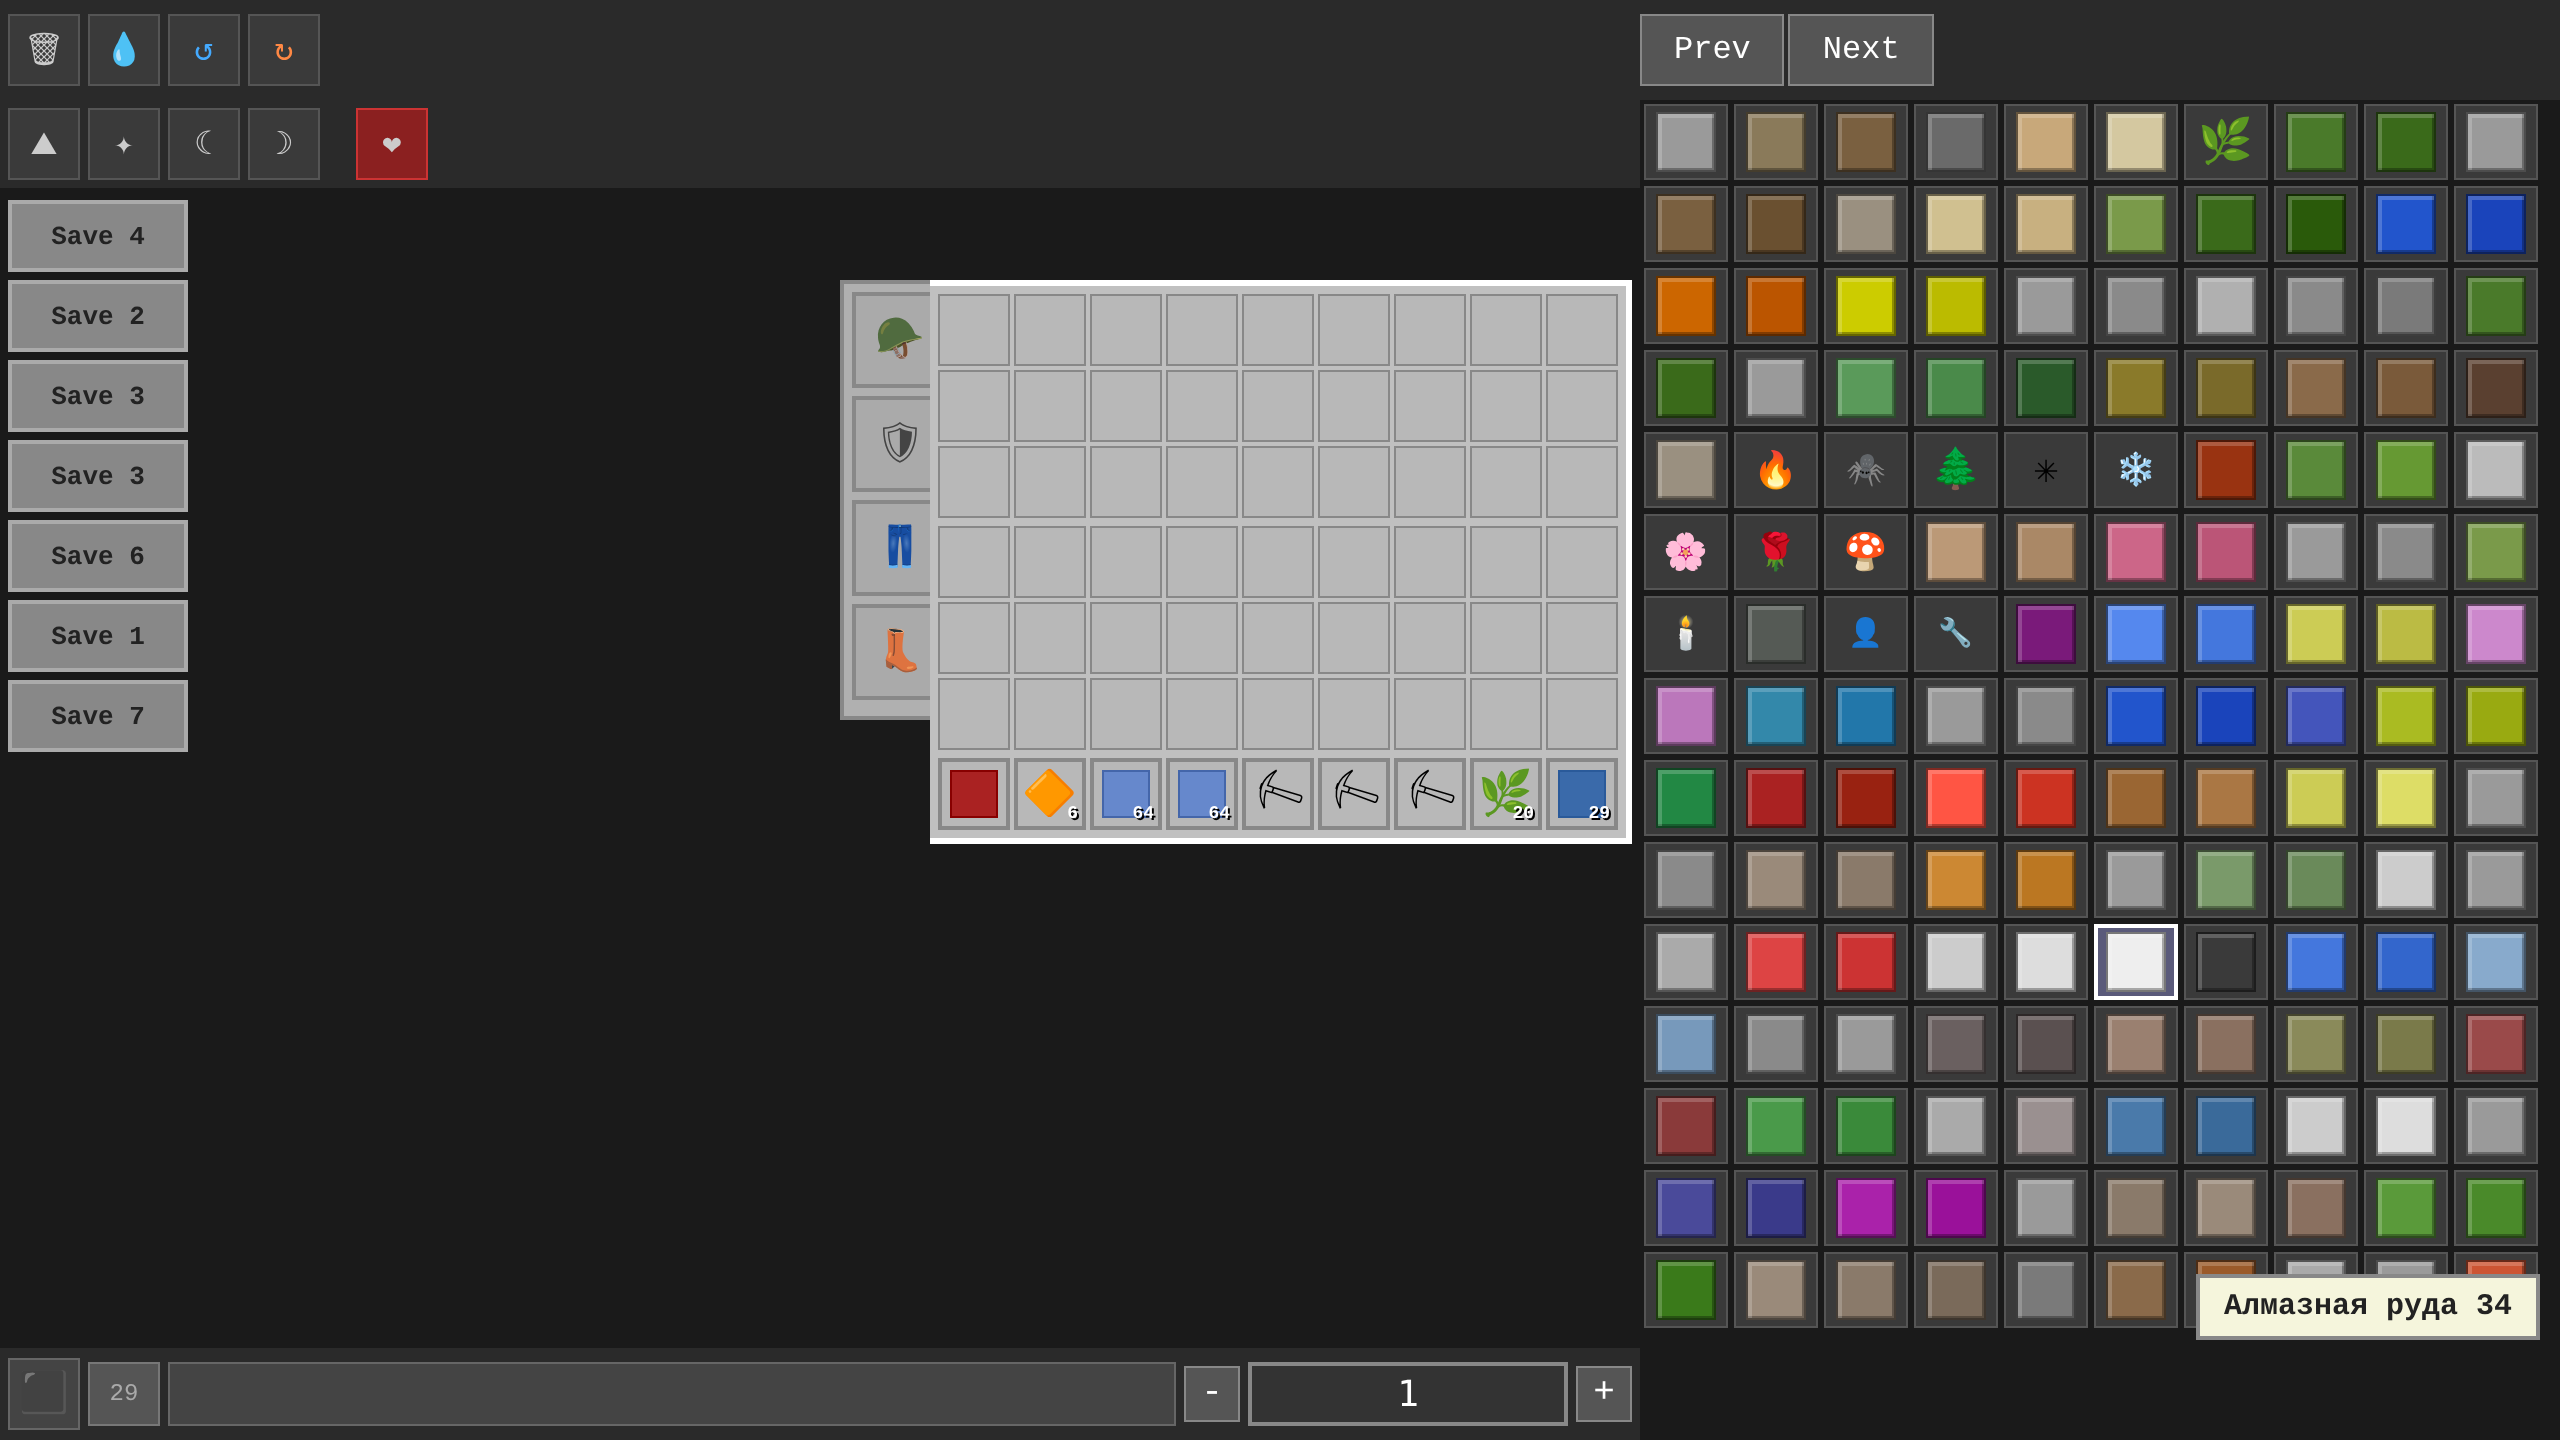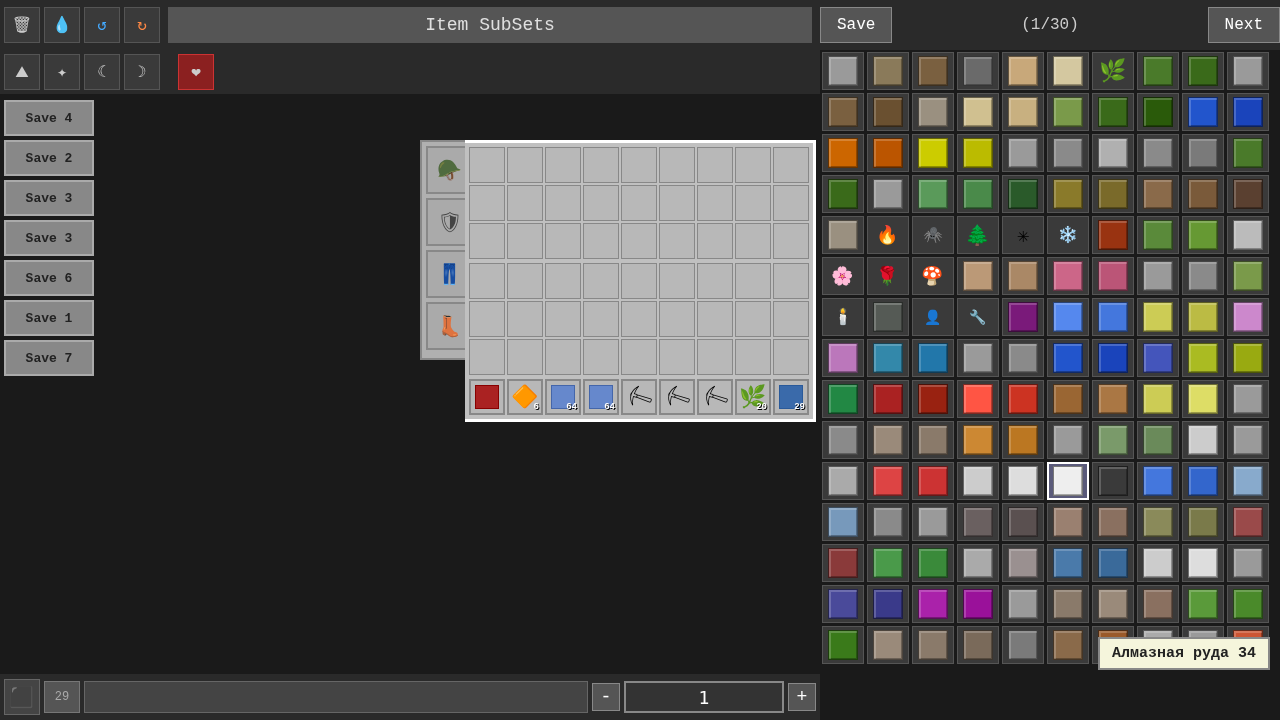--- a/index.html
+++ b/index.html
@@ -306,21 +306,20 @@
     }
   </style>
 </head>
 <body>
 
 <div class="toolbar">
   <div class="toolbar-icon">🗑</div>
   <div class="toolbar-icon">💧</div>
   <div class="toolbar-icon" style="color:#4af">↺</div>
   <div class="toolbar-icon" style="color:#f84;">↻</div>
-  <div class="toolbar-title">Item SubSets</div>
 </div>
 
 <div class="toolbar2">
   <div class="toolbar2-icon">⛰</div>
   <div class="toolbar2-icon">✦</div>
   <div class="toolbar2-icon">☾</div>
   <div class="toolbar2-icon">☽</div>
   <div style="width:10px"></div>
   <div class="toolbar2-icon red">❤</div>
 </div>
@@ -440,22 +439,21 @@
       <span class="hotbar-count">20</span>
     </div>
     <div class="hotbar-cell">
       <div class="hotbar-item" style="background:#3a6aaa; width:24px; height:24px; border:1px solid #2a5a9a;"></div>
       <span class="hotbar-count">29</span>
     </div>
   </div>
 </div>
 
 <div class="browser-nav">
-  <button class="nav-btn">Save</button>
-  <span class="nav-page">(1/30)</span>
+  <button class="nav-btn">Prev</button>
   <button class="nav-btn">Next</button>
 </div>
 
 <div class="item-grid" id="item-grid">
 <div class="item-cell">
       <div style="width: 30px; height: 30px; background: rgb(154, 154, 154); border: 1px solid rgba(0, 0, 0, 0.5); box-shadow: rgba(255, 255, 255, 0.2) 2px 2px inset, rgba(0, 0, 0, 0.3) -1px -1px inset;"></div>
     </div>
     <div class="item-cell">
       <div style="width: 30px; height: 30px; background: rgb(138, 122, 90); border: 1px solid rgba(0, 0, 0, 0.5); box-shadow: rgba(255, 255, 255, 0.2) 2px 2px inset, rgba(0, 0, 0, 0.3) -1px -1px inset;"></div>
     </div>

